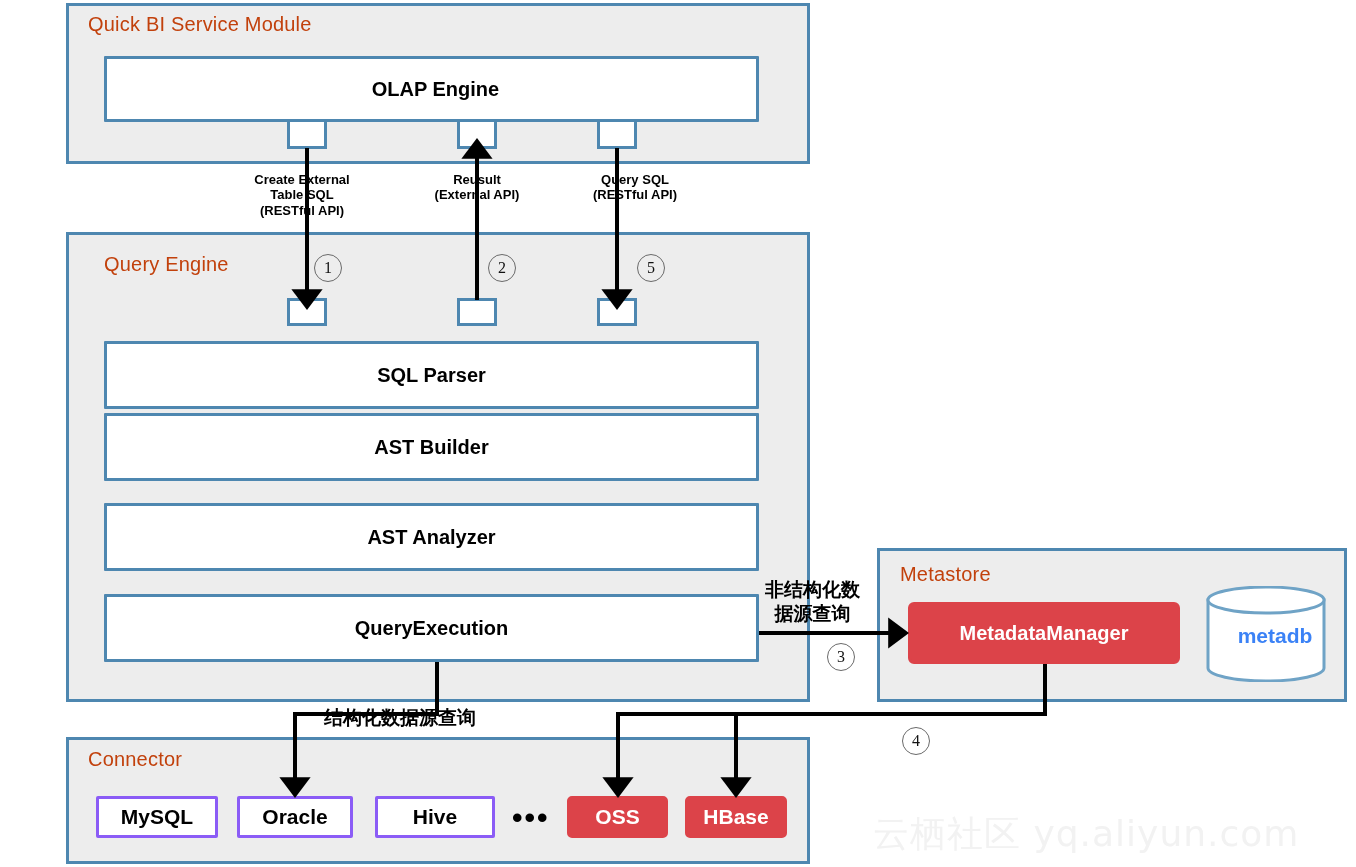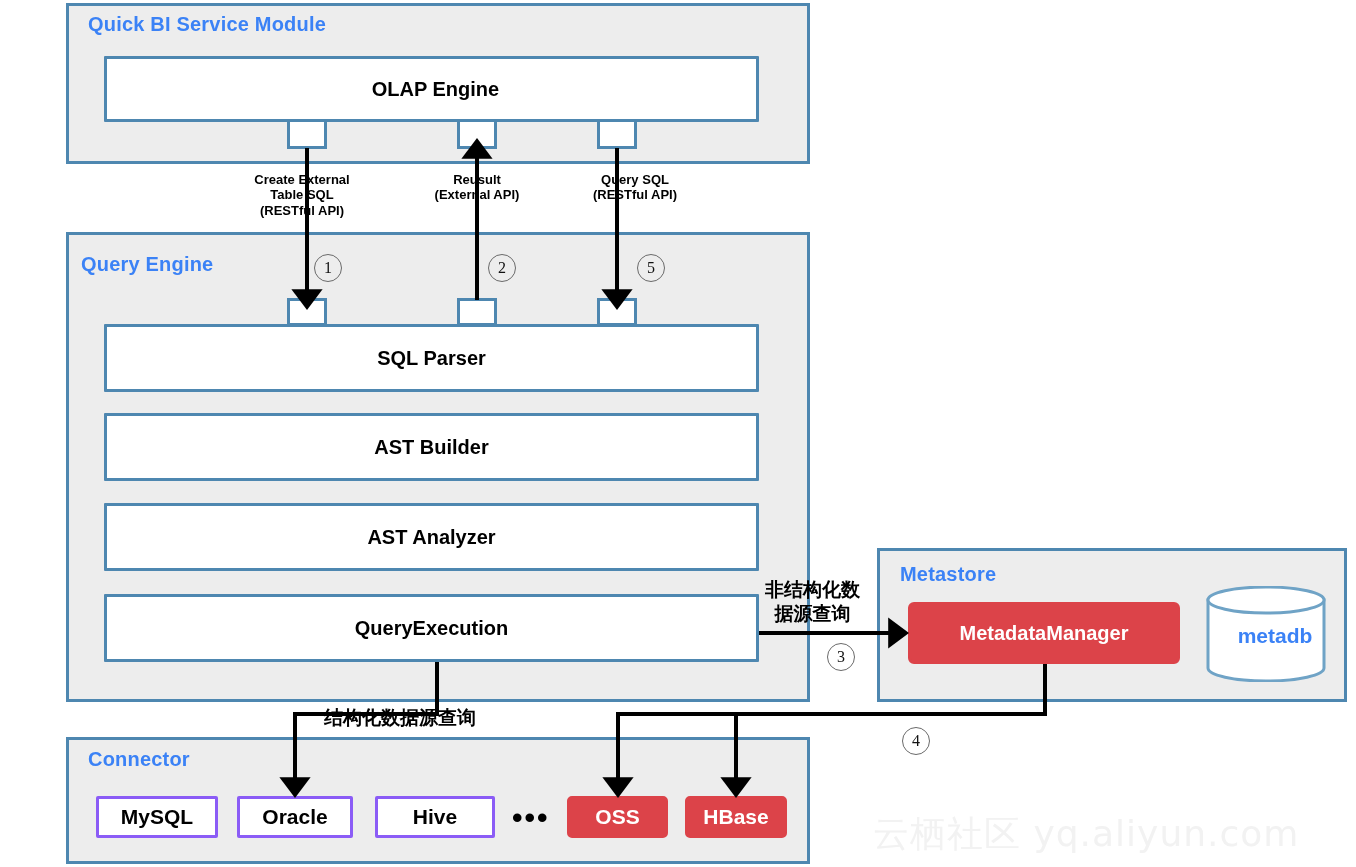--- a/index.html
+++ b/index.html
@@ -18,22 +18,22 @@
     overflow: hidden;
   }
   .panel {
     position: absolute;
     background: #ededed;
     border: 3px solid #4e87b0;
     box-sizing: border-box;
   }
   .panel-title {
     position: absolute;
-    color: #3b82f6;
-    font-weight: bold;
+    color: #c2410c;
+    font-weight: normal;
     font-size: 20px;
     letter-spacing: 0.2px;
     white-space: nowrap;
   }
   .box {
     position: absolute;
     background: #ffffff;
     border: 3px solid #4e87b0;
     box-sizing: border-box;
     display: flex;
@@ -153,27 +153,27 @@
 
   <div class="panel" style="left:66px; top:3px; width:744px; height:161px;"></div>
   <div class="panel-title" style="left:88px; top:13px;">Quick BI Service Module</div>
   <div class="box" style="left:104px; top:56px; width:655px; height:66px;padding-left:8px;">OLAP Engine</div>
 
   <div class="tab" style="left:287px; top:119px; width:40px; height:30px;"></div>
   <div class="tab" style="left:457px; top:119px; width:40px; height:30px;"></div>
   <div class="tab" style="left:597px; top:119px; width:40px; height:30px;"></div>
 
   <div class="panel" style="left:66px; top:232px; width:744px; height:470px;"></div>
-  <div class="panel-title" style="left:81px; top:253px;">Query Engine</div>
+  <div class="panel-title" style="left:104px; top:253px;">Query Engine</div>
 
   <div class="tab" style="left:287px; top:298px; width:40px; height:28px;"></div>
   <div class="tab" style="left:457px; top:298px; width:40px; height:28px;"></div>
   <div class="tab" style="left:597px; top:298px; width:40px; height:28px;"></div>
 
-  <div class="box" style="left:104px; top:324px; width:655px; height:68px;">SQL Parser</div>
+  <div class="box" style="left:104px; top:341px; width:655px; height:68px;">SQL Parser</div>
   <div class="box" style="left:104px; top:413px; width:655px; height:68px;">AST Builder</div>
   <div class="box" style="left:104px; top:503px; width:655px; height:68px;">AST Analyzer</div>
   <div class="box" style="left:104px; top:594px; width:655px; height:68px;">QueryExecution</div>
 
   <div class="panel" style="left:877px; top:548px; width:470px; height:154px;"></div>
   <div class="panel-title" style="left:900px; top:563px;">Metastore</div>
   <div class="box red" style="left:908px; top:602px; width:272px; height:62px;">MetadataManager</div>
 
   <div class="cyl" style="left:1205px; top:586px; width:122px; height:96px;">
     <svg width="122" height="96" viewBox="0 0 122 96">

